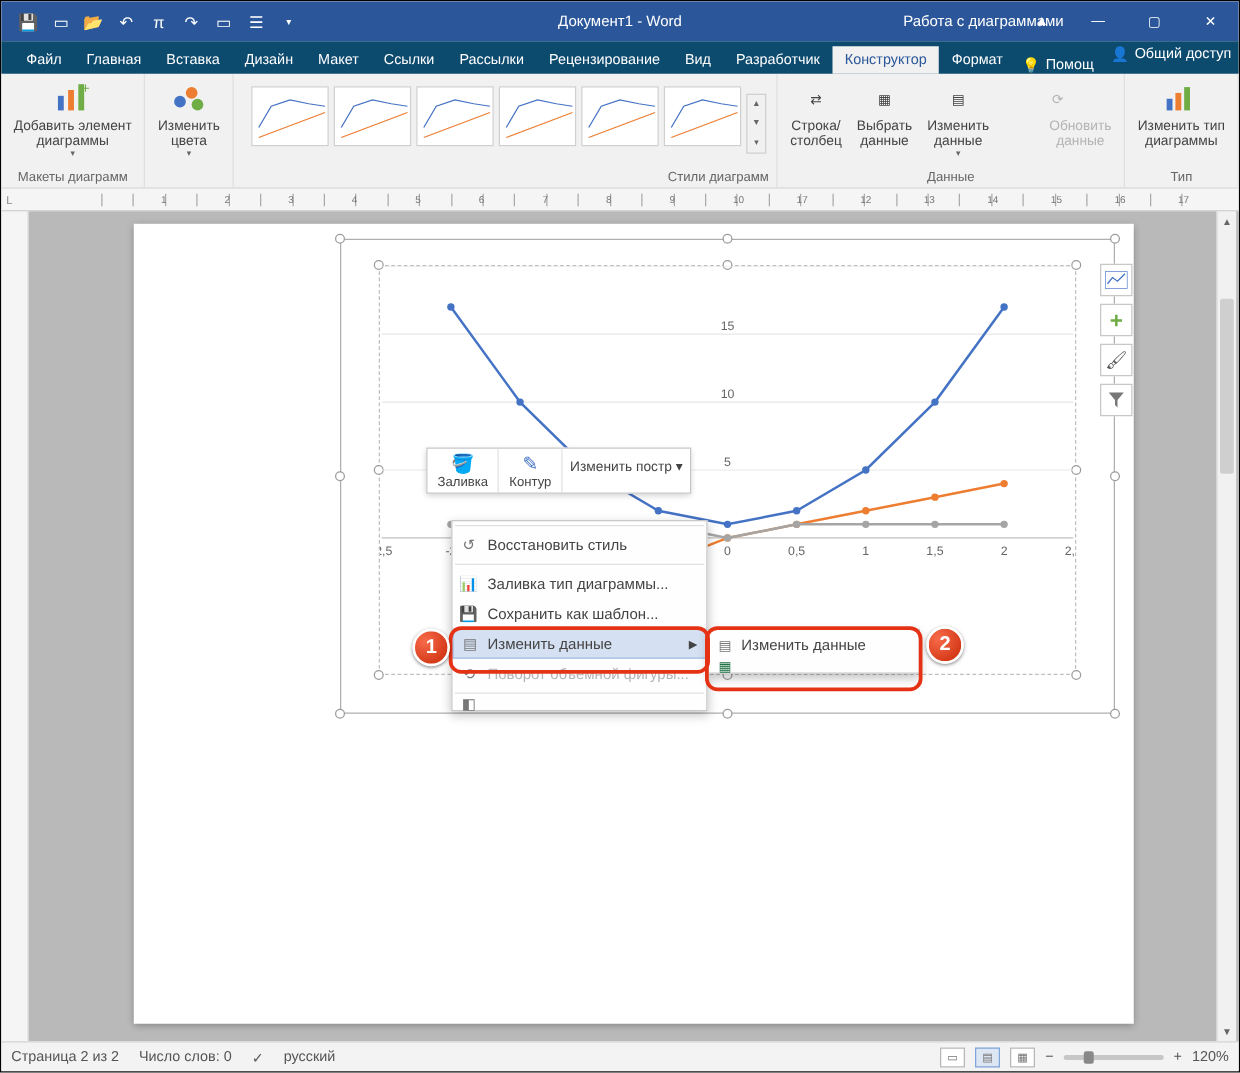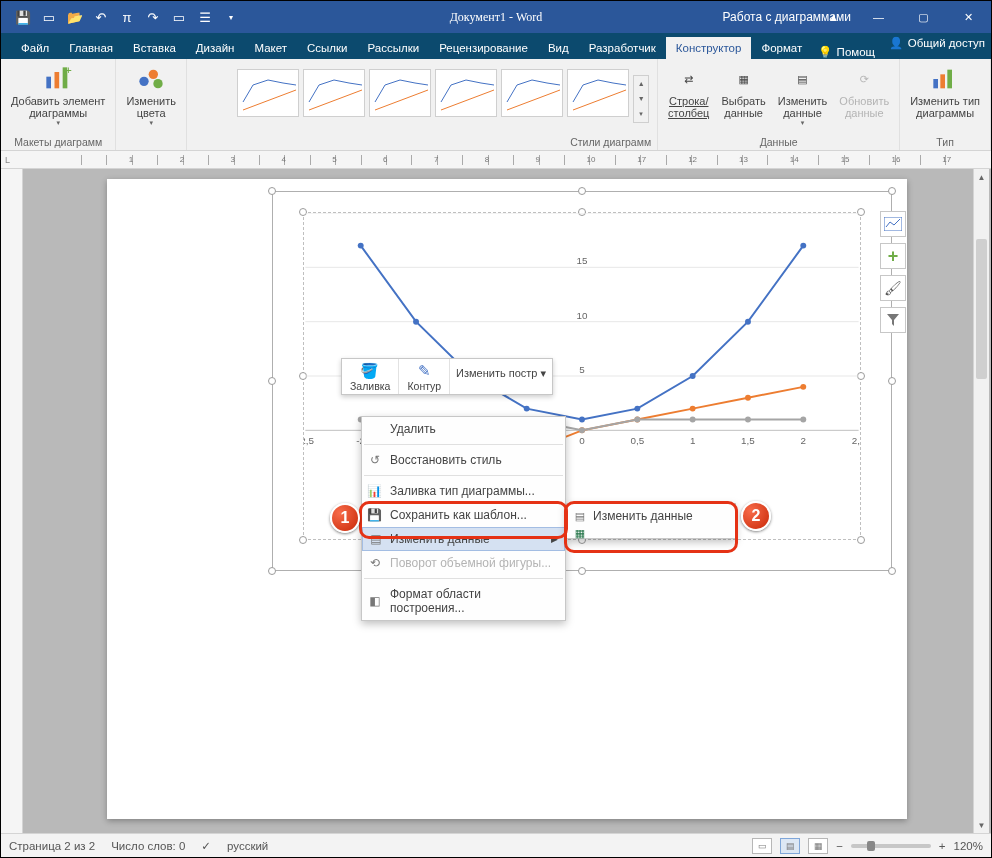--- a/index.html
+++ b/index.html
@@ -2,21 +2,21 @@
 <html><head>
 <meta charset="utf-8">
 <style>
   * { box-sizing: border-box; margin: 0; padding: 0; font-family: "Segoe UI", Tahoma, sans-serif; }
   body { width: 992px; height: 858px; background: #fff; overflow: hidden; border: 1px solid #000; position: relative; }
 
   
   .titlebar { height: 32px; background: #2B579A; color: #fff; display: flex; align-items: center; font-size: 12px; position: relative; }
   .qat { display: flex; align-items: center; gap: 2px; padding-left: 10px; }
   .qat-btn { width: 24px; height: 24px; display: flex; align-items: center; justify-content: center; color: #fff; font-size: 13px; cursor: pointer; }
-  .title-center { position: absolute; left: 50%; transform: translateX(-50%); font-size: 12px; font-family: Liberation Serif, serif; }
+  .title-center { position: absolute; left: 50%; transform: translateX(-50%); font-size: 12px; }
   .title-right { position: absolute; right: 140px; font-size: 12px; }
   .win-controls { position: absolute; right: 0; display: flex; }
   .win-btn { width: 45px; height: 32px; display: flex; align-items: center; justify-content: center; color: #fff; font-size: 11px; }
 
   
   .tabstrip { height: 26px; background: #0c4a6e; display: flex; align-items: flex-end; font-size: 12px; color: #fff; padding-left: 10px; position: relative; }
   .tab { padding: 5px 10px; cursor: pointer; white-space: nowrap; font-size: 11.5px; }
   .tab.active { background: #F1F1F1; color: #2B579A; }
   .tab-help { margin-left: 6px; display: flex; align-items: center; gap: 4px; font-size: 11.5px; }
   .share { position: absolute; right: 6px; top: 3px; display:flex; align-items:center; gap:4px; font-size:11.5px; }
@@ -213,36 +213,36 @@
           <div>▼</div>
           <div>▾</div>
         </div>
     </div>
     <div class="rgroup-label">Стили диаграмм</div>
   </div>
   <div class="rgroup">
     <div class="rgroup-body">
       <div class="rbig">
           <div class="ico">⇄</div>
-          <span class="lbl" style="white-space:pre-line;text-decoration:underline;">Строка/
+          <span class="lbl" style="white-space:pre-line;">Строка/
 столбец</span>
         </div>
       <div class="rbig">
           <div class="ico">▦</div>
           <span class="lbl" style="white-space:pre-line;">Выбрать
 данные</span>
         </div>
       <div class="rbig drop">
           <div class="ico">▤</div>
           <span class="lbl" style="white-space:pre-line;">Изменить
 данные</span>
         </div>
       <div class="rbig" style="color:#B4B4B4;">
           <div class="ico">⟳</div>
-          <span class="lbl" style="white-space:pre-line;">Обновить
+          <span class="lbl" style="white-space:pre-line;margin-left:36px;">Обновить
 данные</span>
         </div>
     </div>
     <div class="rgroup-label">Данные</div>
   </div>
   <div class="rgroup">
     <div class="rgroup-body">
       <div class="rbig">
           <div class="ico">
             <svg viewBox="0 0 24 24">
@@ -437,23 +437,20 @@
       <span class="l">Заливка</span>
     </div>
   <div class="mb">
       <span class="ico" style="color:#4472C4;">✎</span>
       <span class="l">Контур</span>
     </div>
   <div class="field"><span>Изменить постр</span> ▾</div>
 </div>
 
 <div class="ctxmenu">
-  <div class="mi">
-      <span>Удалить</span>
-    </div>
   <div class="sep"></div>
   <div class="mi">
       <span class="iico">↺</span>
       <span>Восстановить стиль</span>
     </div>
   <div class="sep"></div>
   <div class="mi">
       <span class="iico">📊</span>
       <span>Заливка тип диаграммы...</span>
     </div>
@@ -466,21 +463,20 @@
       <span>Изменить данные</span>
       <span class="arr">▶</span>
     </div>
   <div class="mi dis">
       <span class="iico">⟲</span>
       <span>Поворот объемной фигуры...</span>
     </div>
   <div class="sep"></div>
   <div class="mi">
       <span class="iico">◧</span>
-      <span>Формат области построения...</span>
     </div>
 </div>
 
 <div class="submenu">
   <div class="mi">
       <span class="iico">▤</span>
       <span>Изменить данные</span>
     </div>
   <div class="mi">
       <span class="iico" style="color:#217346;">▦</span>

